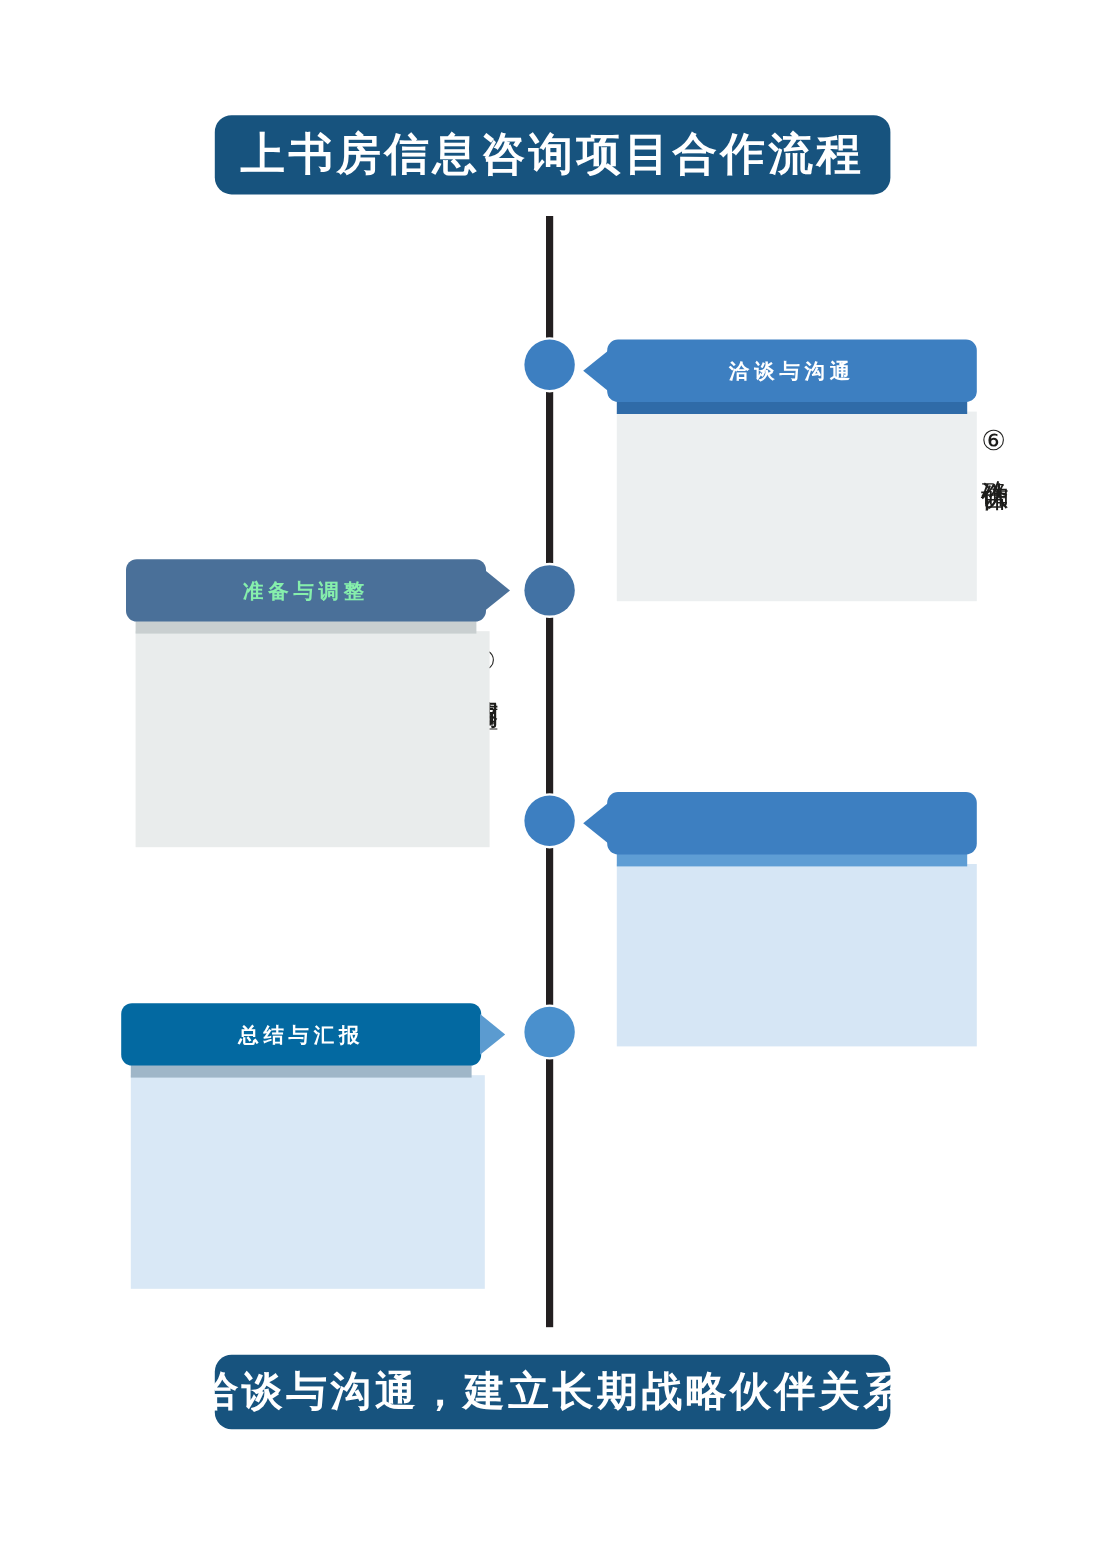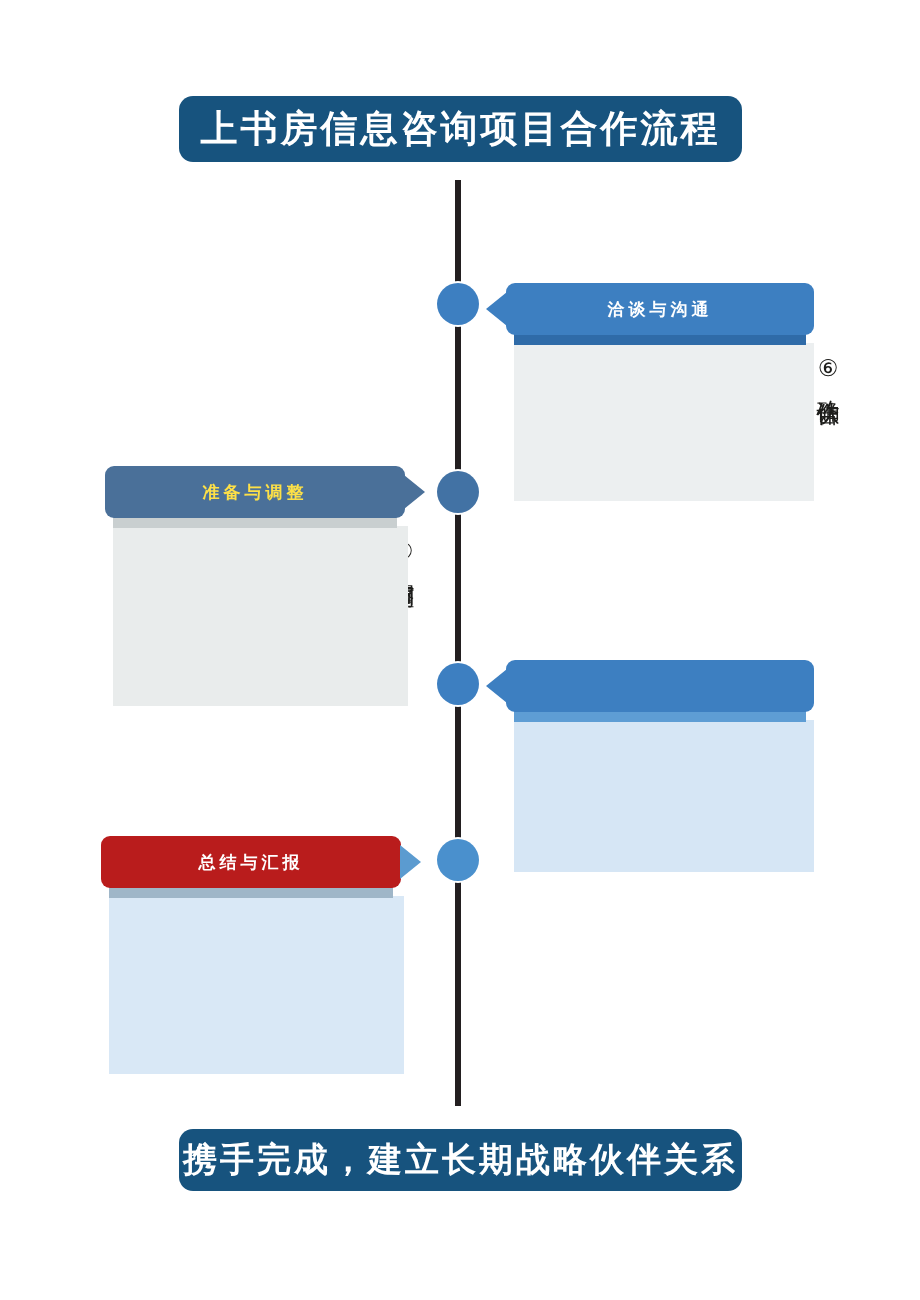--- a/index.html
+++ b/index.html
@@ -110,36 +110,36 @@
   #stage-1{left:506px;top:283px;width:308px;}
   #stage-1 .stage-header{width:308px;background:#3d7fc1;color:#3d7fc1;}
   #stage-1 .stage-header span{color:#ffffff;}
   #stage-1 .stage-shadow{top:50px;width:292px;background:#2f6ba8;}
   #stage-1 .stage-body{top:60px;width:300px;height:158px;background:#eceff0;}
   #stage-1 .items{left:84px;top:72px;}
 
   
   #stage-2{left:105px;top:466px;width:300px;}
   #stage-2 .stage-header{width:300px;background:#4a7099;color:#4a7099;}
-  #stage-2 .stage-header span{color:#fde047;}
+  #stage-2 .stage-header span{color:#86efac;}
   #stage-2 .stage-shadow{top:50px;width:284px;background:#c9cfd0;}
   #stage-2 .stage-body{top:60px;width:295px;height:180px;background:#e9ecec;}
   #stage-2 .items{left:60px;top:72px;}
 
   
   #stage-3{left:506px;top:660px;width:308px;}
   #stage-3 .stage-header{width:308px;background:#3d7fc1;color:#3d7fc1;}
   #stage-3 .stage-header span{color:#ffffff;}
   #stage-3 .stage-shadow{top:50px;width:292px;background:#5e9dd4;}
   #stage-3 .stage-body{top:60px;width:300px;height:152px;background:#d6e6f5;}
   #stage-3 .items{left:84px;top:72px;}
 
   
   #stage-4{left:101px;top:836px;width:300px;}
-  #stage-4 .stage-header{width:300px;background:#b91c1c;color:#5b9bd0;align-items:center;}
+  #stage-4 .stage-header{width:300px;background:#0369a1;color:#5b9bd0;align-items:center;}
   #stage-4 .stage-header span{color:#ffffff;}
   #stage-4 .stage-shadow{top:50px;width:284px;background:#9fb6c8;}
   #stage-4 .stage-body{top:60px;width:295px;height:178px;background:#d9e8f6;}
   #stage-4 .items{left:68px;top:72px;}
 
   
   #dot-1{left:437px;top:283px;background:#3d7fc1;}
   #dot-2{left:437px;top:471px;background:#4272a4;}
   #dot-3{left:437px;top:663px;background:#3d7fc1;}
   #dot-4{left:437px;top:839px;background:#4a90cd;}
@@ -285,16 +285,16 @@
         <div class="item-text">确认报告</div>
       </div>
       <div class="item-col">
         <div class="item-num">⑤</div>
         <div class="item-text">成果提交</div>
       </div>
     </div>
   </div>
 
   <div class="banner" id="footer-banner">
-    <span>携手完成，建立长期战略伙伴关系</span>
+    <span>洽谈与沟通，建立长期战略伙伴关系</span>
   </div>
 
 </div>
 
 </body></html>

